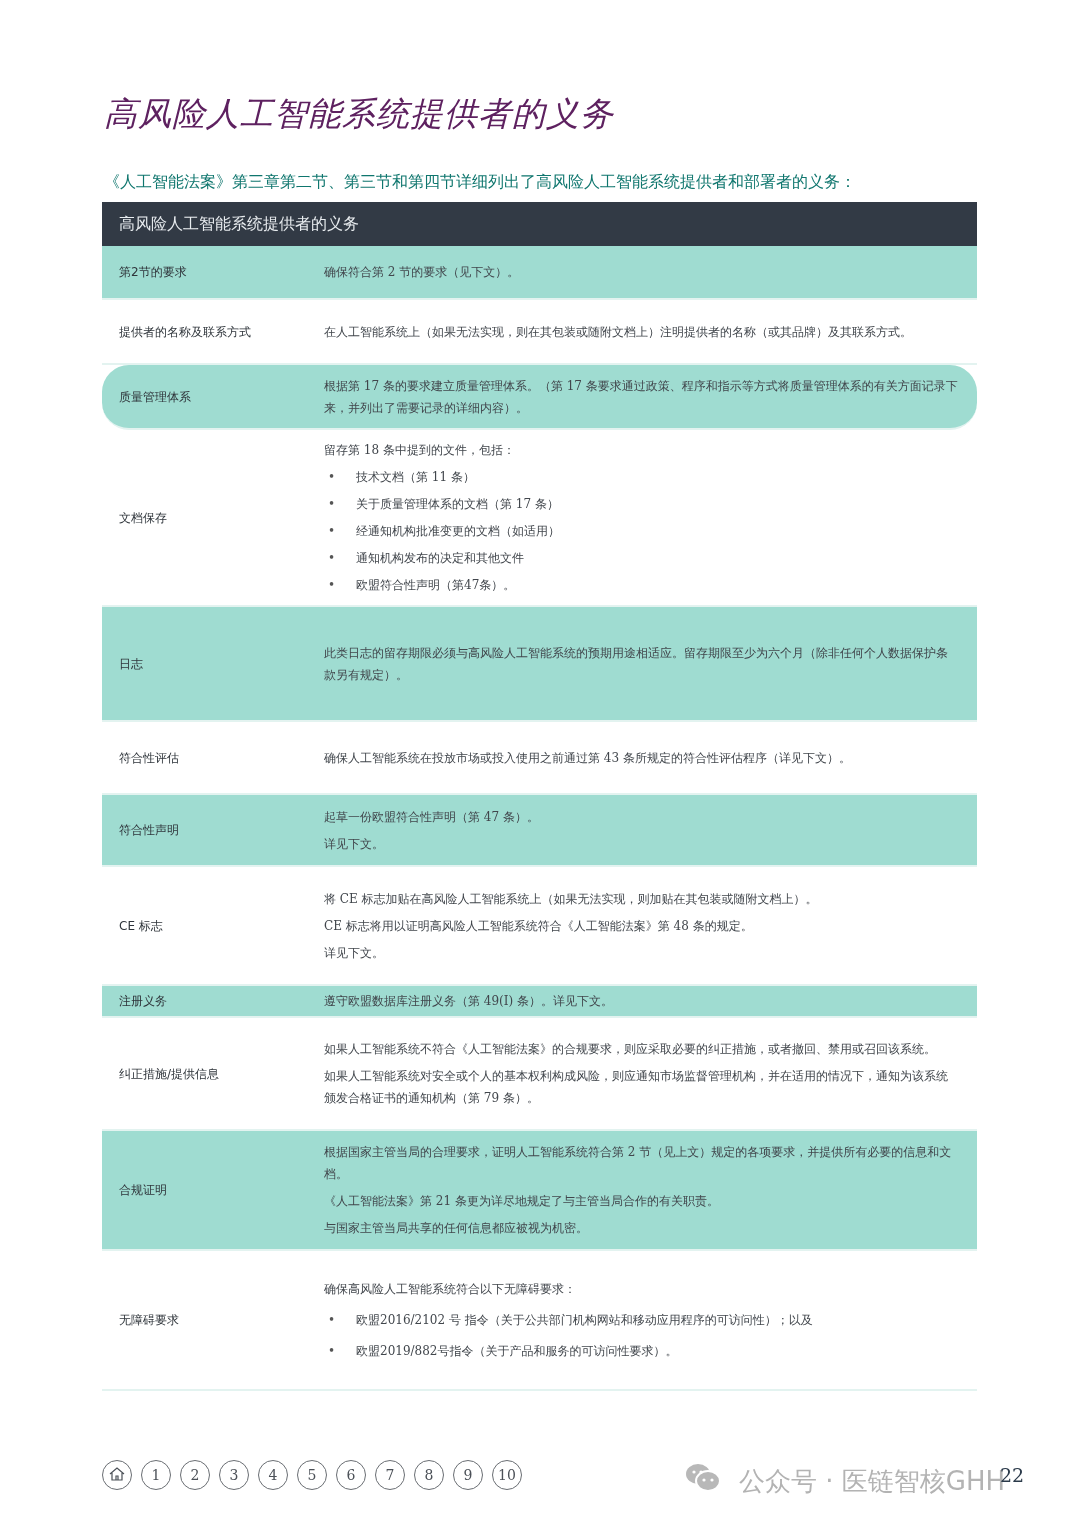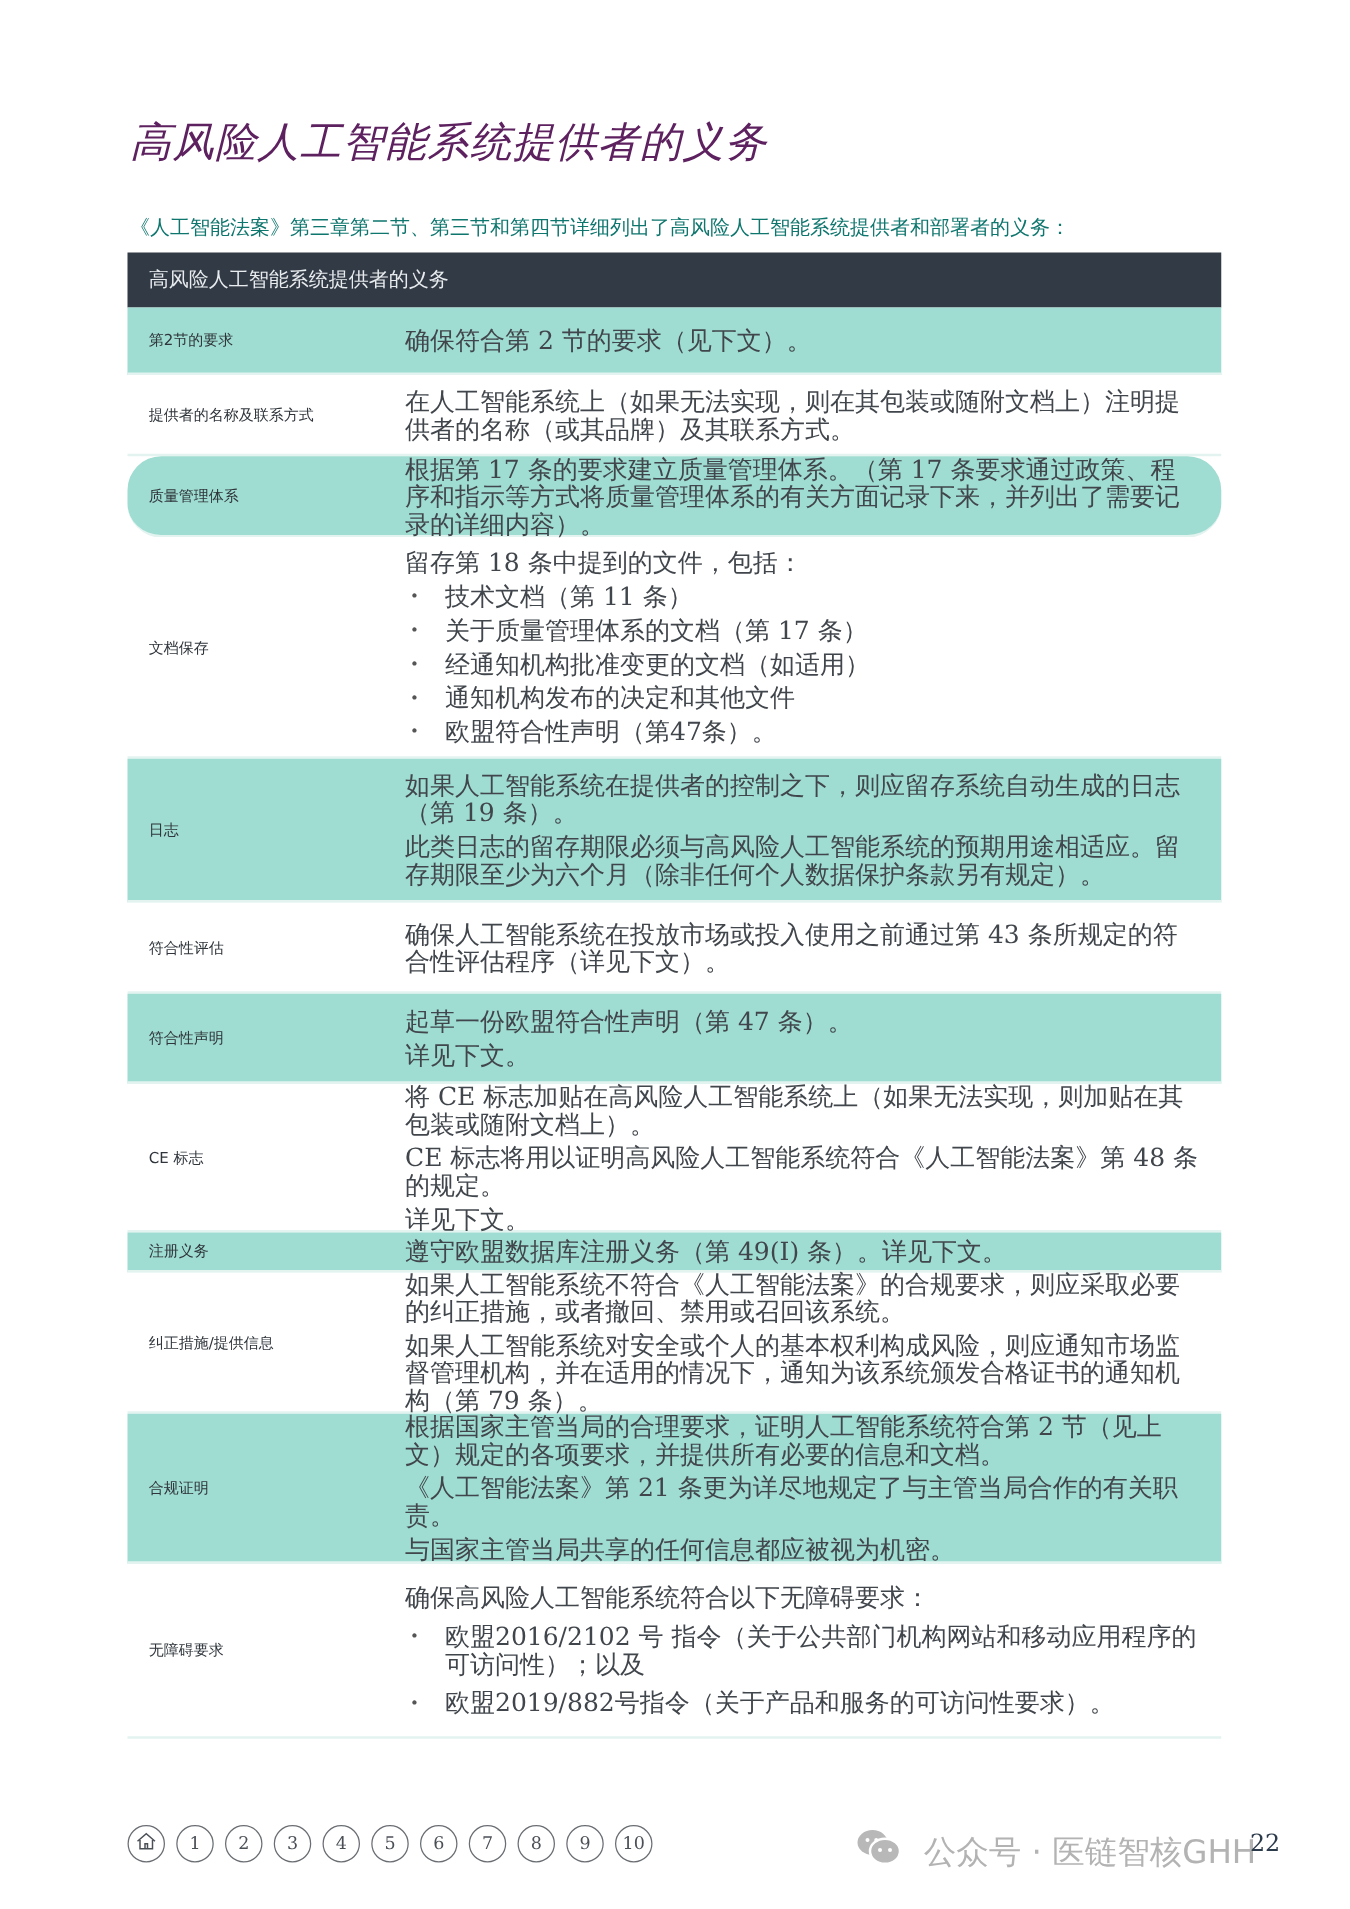--- a/index.html
+++ b/index.html
@@ -28,21 +28,21 @@
   .row.teal { background: #9fdcd1; }
   .row.white { background: #ffffff; }
   .cell-label {
     width: 205px; flex: none; padding-left: 17px; box-sizing: border-box;
     display: flex; align-items: center;
     font-family: "DejaVu Sans", "Liberation Sans", sans-serif; font-size: 12px; color: #2f353b; line-height: 22px;
   }
   .cell-body {
     flex: 1; padding: 0 18px 0 17px; box-sizing: border-box;
     display: flex; flex-direction: column; justify-content: center;
-    font-size: 20px; line-height: 22px; color: #41464c;
+    font-size: 12px; line-height: 22px; color: #41464c;
   }
   .cell-body p { margin: 0; }
   .cell-body p + p { margin-top: 5px; }
   .bullets { margin: 0; padding: 0; list-style: none; }
   .bullets li { position: relative; padding-left: 32px; margin-top: 5px; }
   .bullets li::before { content: "•"; position: absolute; left: 4px; top: 0; font-size: 12px; color: #555; }
   .bullets.spaced li { margin-top: 9px; }
 
   .footer-nav { position: absolute; left: 102px; top: 1460px; display: flex; gap: 9px; }
   .nav-circle {
@@ -94,21 +94,20 @@
             <li>关于质量管理体系的文档（第 17 条）</li>
             <li>经通知机构批准变更的文档（如适用）</li>
             <li>通知机构发布的决定和其他文件</li>
             <li>欧盟符合性声明（第47条）。</li>
           </ul>
         </div>
       </div>
       <div class="row teal" style="height: 115px;">
         <div class="cell-label">日志</div>
         <div class="cell-body">
-          <p>如果人工智能系统在提供者的控制之下，则应留存系统自动生成的日志（第 19 条）。</p>
           <p>此类日志的留存期限必须与高风险人工智能系统的预期用途相适应。留存期限至少为六个月（除非任何个人数据保护条款另有规定）。</p>
         </div>
       </div>
       <div class="row white" style="height: 73px;">
         <div class="cell-label">符合性评估</div>
         <div class="cell-body">
           <p>确保人工智能系统在投放市场或投入使用之前通过第 43 条所规定的符合性评估程序（详见下文）。</p>
         </div>
       </div>
       <div class="row teal" style="height: 72px;">

